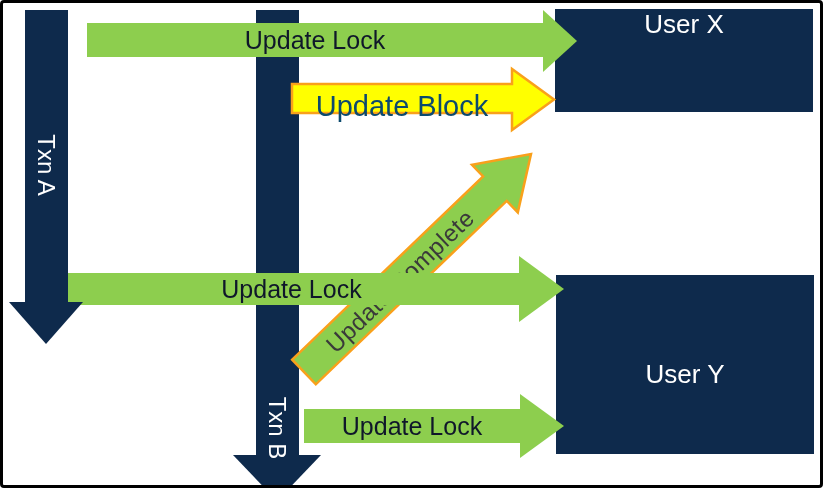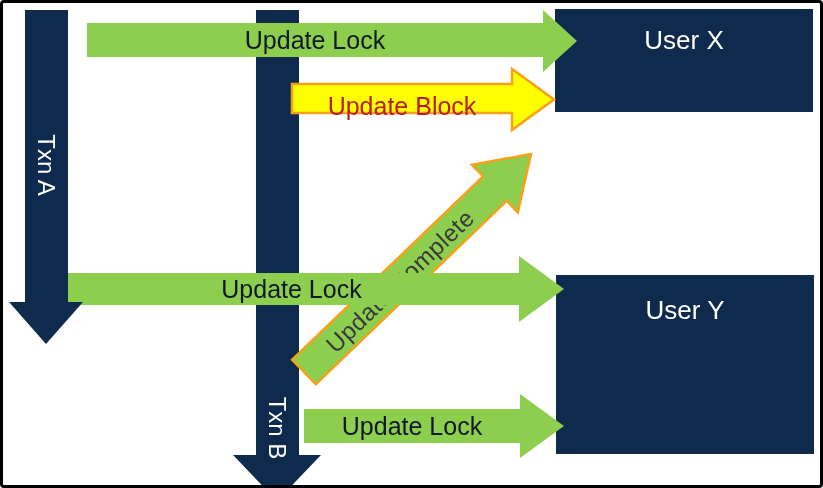--- a/index.html
+++ b/index.html
@@ -26,22 +26,22 @@
   .user-box {
     background: #0E2A4C;
     color: #ffffff;
     display: flex;
     justify-content: center;
     align-items: flex-start;
     font-size: 26px;
     z-index: 1;
   }
   #user-x-box { left: 555px; top: 9px;   width: 258px; height: 103px; padding-top: 0; }
-  #user-x-box .box-label { margin-top: 16px; }
-  #user-y-box { left: 556px; top: 275px; width: 258px; height: 179px; }
+  #user-x-box .box-label { margin-top: 0; }
+  #user-y-box { left: 556px; top: 275px; width: 258px; height: 179px; align-items: center; }
   #user-y-box .box-label { margin-top: 20px; }
 
   
   .txn-shaft { background: #0E2A4C; }
   #txn-a-shaft { left: 25px;  top: 10px; width: 43px; height: 292px; z-index: 6; }
   #txn-b-shaft { left: 256px; top: 10px; width: 43px; height: 446px; z-index: 2; }
 
   .tri { width: 0; height: 0; position: absolute; }
   #txn-a-head {
     left: 9px; top: 302px;
@@ -103,22 +103,22 @@
   }
 
   
   .overlay-svg { position: absolute; left: 0; top: 0; pointer-events: none; }
   #update-complete-svg { z-index: 3; }
   #update-block-svg    { z-index: 5; }
 
   #update-block-label {
     left: 292px; top: 84px; width: 220px; height: 44px;
     display: flex; align-items: center; justify-content: center;
-    color: #b91c1c;
-    font-size: 25px;
+    color: #0c4a6e;
+    font-size: 29px;
     z-index: 5;
   }
 
   #update-complete-text {
     font-size: 24px;
     letter-spacing: 0.5px;
     font-family: "Liberation Sans", sans-serif;
   }
 </style>
 </head>

